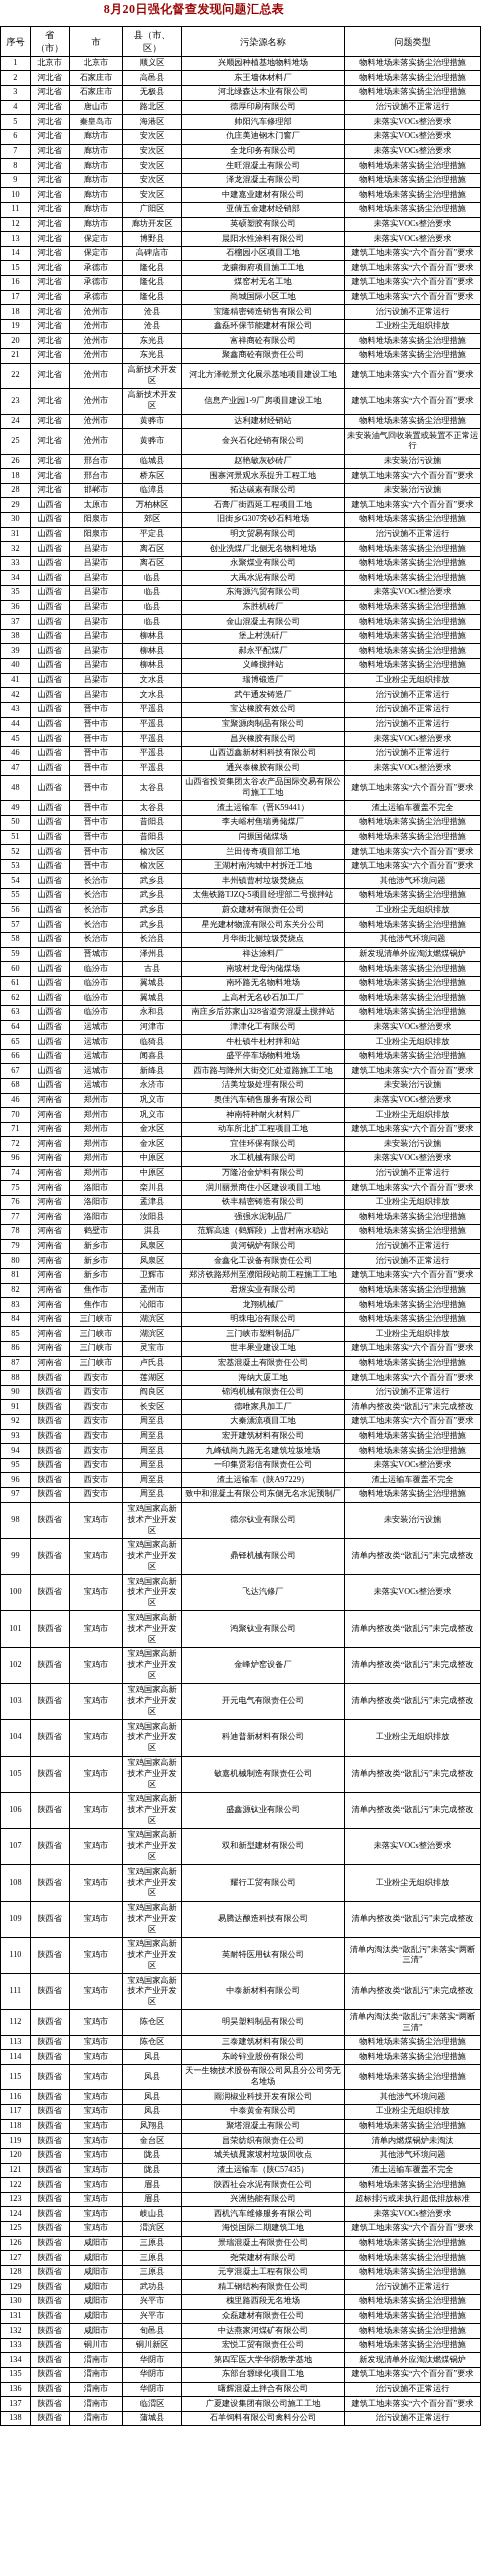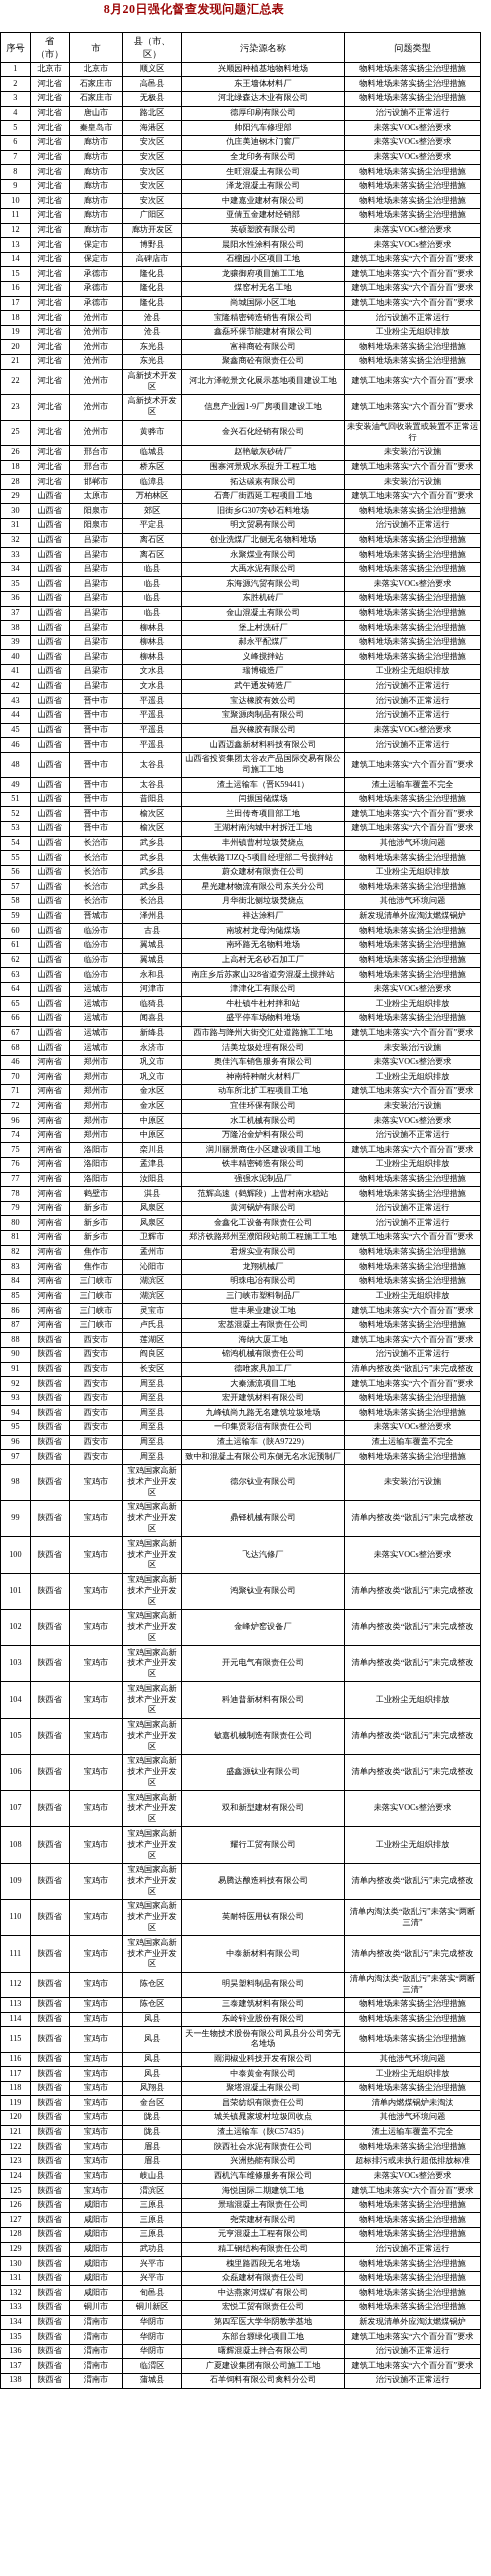--- a/index.html
+++ b/index.html
@@ -9,21 +9,21 @@
     text-align: center;
     font-size: 12px;
     font-weight: bold;
     margin: 0.7px 0 1.4px 0;
     letter-spacing: 0.4px;
   }
   table.report {
     border-collapse: collapse;
     table-layout: fixed;
     width: 481px;
-    margin: 14px auto;
+    margin: 8px auto;
   }
   table.report th, table.report td {
     border: 0.7px solid #000;
     text-align: center;
     vertical-align: middle;
     font-size: 8.2px;
     line-height: 1.32;
     padding: 1.4px 0.7px;
     word-break: break-all;
     overflow-wrap: break-word;
@@ -240,20 +240,28 @@
         </tr>
         <tr>
           <td>23</td>
           <td>河北省</td>
           <td>沧州市</td>
           <td>高新技术开发区</td>
           <td>信息产业园1-9厂房项目建设工地</td>
           <td>建筑工地未落实“六个百分百”要求</td>
         </tr>
         <tr>
+          <td>24</td>
+          <td>河北省</td>
+          <td>沧州市</td>
+          <td>黄骅市</td>
+          <td>达利建材经销站</td>
+          <td>物料堆场未落实扬尘治理措施</td>
+        </tr>
+        <tr>
           <td>25</td>
           <td>河北省</td>
           <td>沧州市</td>
           <td>黄骅市</td>
           <td>金兴石化经销有限公司</td>
           <td>未安装油气回收装置或装置不正常运行</td>
         </tr>
         <tr>
           <td>26</td>
           <td>河北省</td>
@@ -416,34 +424,50 @@
         </tr>
         <tr>
           <td>46</td>
           <td>山西省</td>
           <td>晋中市</td>
           <td>平遥县</td>
           <td>山西迈鑫新材料科技有限公司</td>
           <td>治污设施不正常运行</td>
         </tr>
         <tr>
+          <td>47</td>
+          <td>山西省</td>
+          <td>晋中市</td>
+          <td>平遥县</td>
+          <td>通兴泰橡胶有限公司</td>
+          <td>未落实VOCs整治要求</td>
+        </tr>
+        <tr>
           <td>48</td>
           <td>山西省</td>
           <td>晋中市</td>
           <td>太谷县</td>
           <td>山西省投资集团太谷农产品国际交易有限公司施工工地</td>
           <td>建筑工地未落实“六个百分百”要求</td>
         </tr>
         <tr>
           <td>49</td>
           <td>山西省</td>
           <td>晋中市</td>
           <td>太谷县</td>
           <td>渣土运输车（晋K59441）</td>
           <td>渣土运输车覆盖不完全</td>
+        </tr>
+        <tr>
+          <td>50</td>
+          <td>山西省</td>
+          <td>晋中市</td>
+          <td>昔阳县</td>
+          <td>李夫峪村焦瑞勇储煤厂</td>
+          <td>物料堆场未落实扬尘治理措施</td>
         </tr>
         <tr>
           <td>51</td>
           <td>山西省</td>
           <td>晋中市</td>
           <td>昔阳县</td>
           <td>闫振国储煤场</td>
           <td>物料堆场未落实扬尘治理措施</td>
         </tr>
         <tr>

